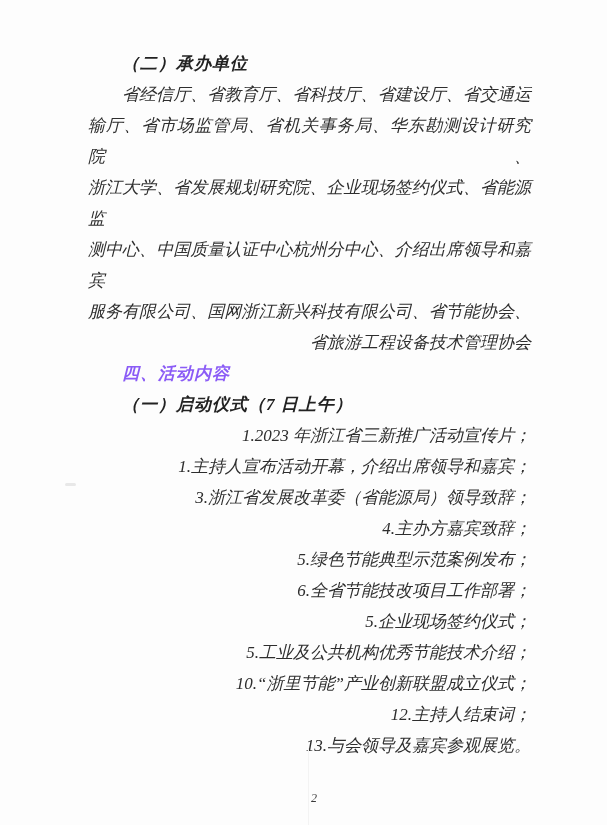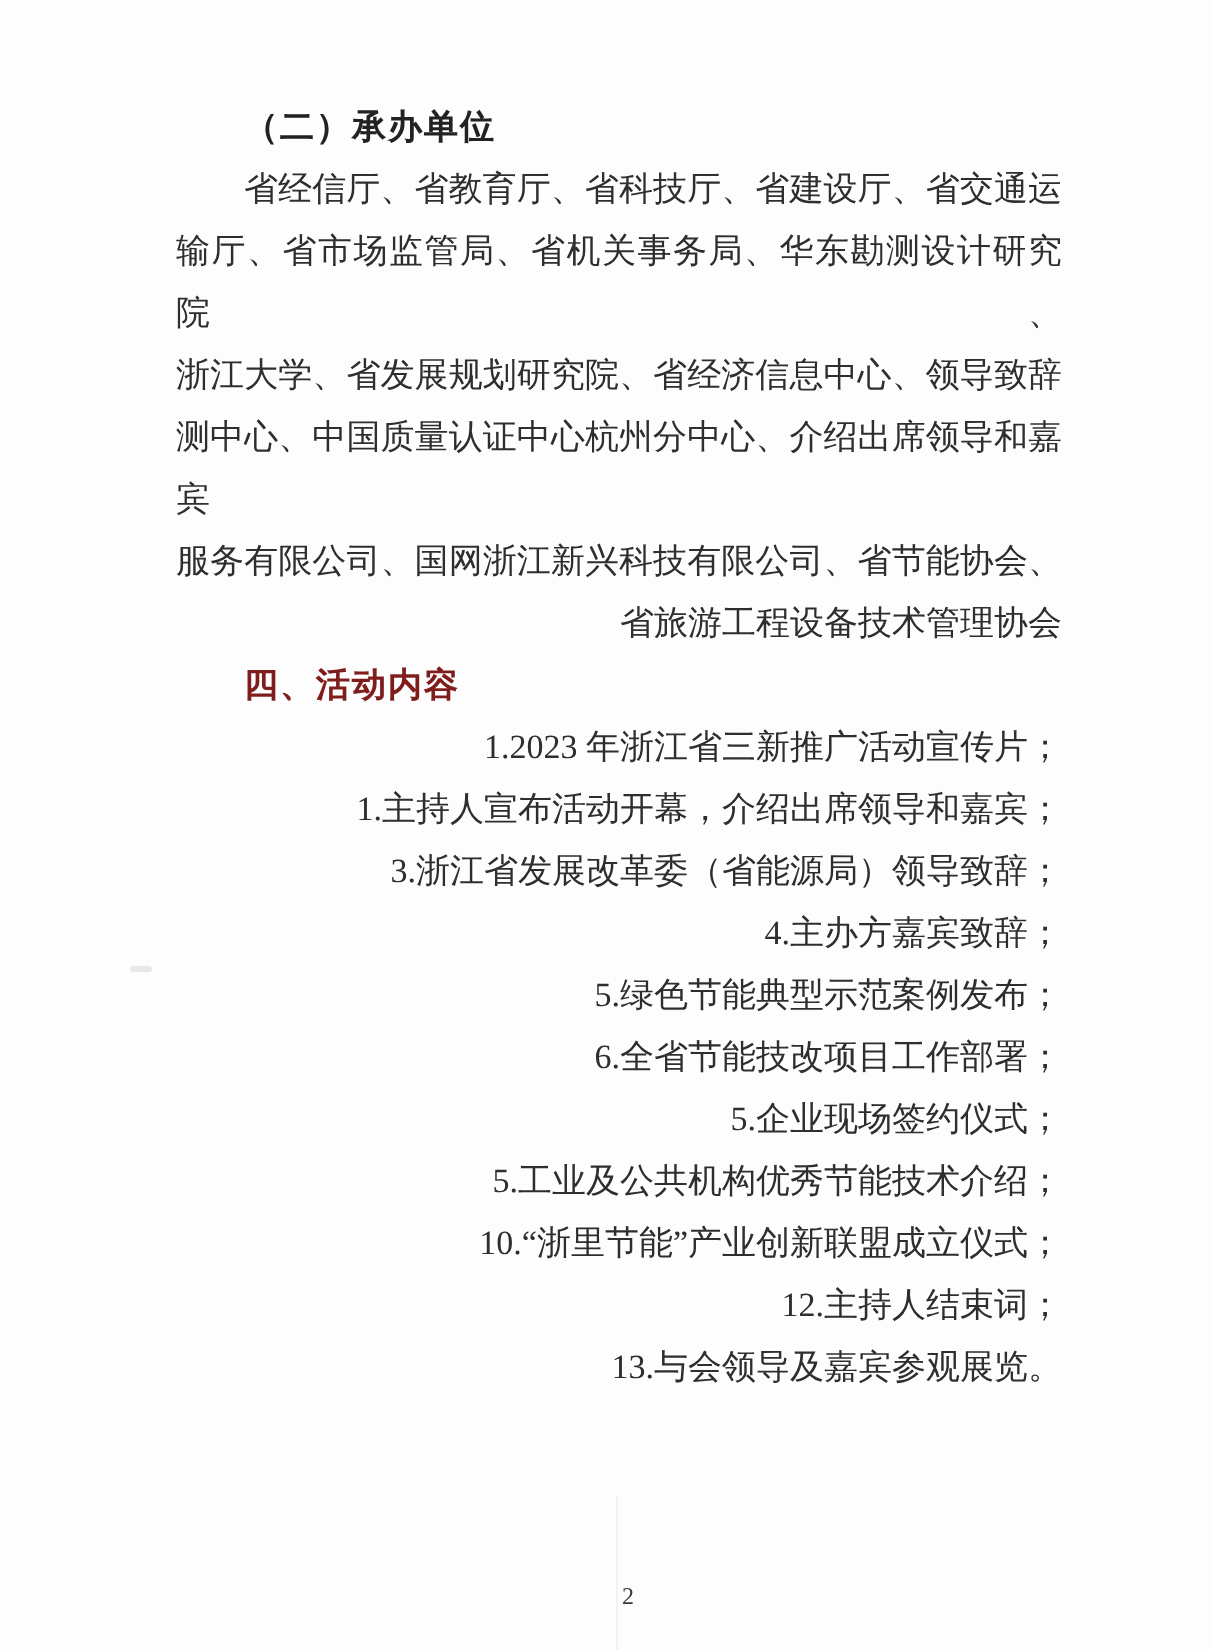--- a/index.html
+++ b/index.html
@@ -8,20 +8,21 @@
     background: #ffffff;
   }
   .page {
     position: relative;
     width: 607px;
     height: 825px;
     background: #fdfdfd;
     overflow: hidden;
     color: #2e2e2e;
     font-family: "Liberation Serif", "DejaVu Serif", serif;
+    font-style: italic;
   }
   .content {
     position: absolute;
     top: 48px;
     left: 88px;
     width: 443px;
     font-size: 17px;
     line-height: 31px;
   }
   .content p, .content div {
@@ -31,21 +32,21 @@
   .h-kaiti {
     font-weight: bold;
     text-indent: 34px;
     color: #222222;
     letter-spacing: 1px;
   }
   .h-hei {
     font-family: "Liberation Sans", "DejaVu Sans", sans-serif;
     font-weight: bold;
     text-indent: 34px;
-    color: #7f1d1d;
+    color: #8b5cf6;
     letter-spacing: 1px;
   }
   .body-line {
     text-align: right;
     white-space: nowrap;
   }
   .indent { text-indent: 34px; }
   .fill {
     white-space: normal;
     text-align: justify;
@@ -82,26 +83,27 @@
 </head>
 <body>
 
 <div class="page">
   <div class="content">
 
     <div class="h-kaiti">（二）承办单位</div>
 
     <p class="body-line fill indent">省经信厅、省教育厅、省科技厅、省建设厅、省交通运</p>
     <p class="body-line fill">输厅、省市场监管局、省机关事务局、华东勘测设计研究院、</p>
-    <p class="body-line fill">浙江大学、省发展规划研究院、省经济信息中心、领导致辞</p>
+    <p class="body-line fill">浙江大学、省发展规划研究院、企业现场签约仪式、省能源监</p>
     <p class="body-line fill">测中心、中国质量认证中心杭州分中心、介绍出席领导和嘉宾</p>
     <p class="body-line fill">服务有限公司、国网浙江新兴科技有限公司、省节能协会、</p>
     <p class="body-line">省旅游工程设备技术管理协会</p>
 
     <div class="h-hei">四、活动内容</div>
+    <div class="h-kaiti">（一）启动仪式（7 日上午）</div>
 
     <p class="body-line item">1.2023 年浙江省三新推广活动宣传片；</p>
     <p class="body-line item">1.主持人宣布活动开幕，介绍出席领导和嘉宾；</p>
     <p class="body-line item">3.浙江省发展改革委（省能源局）领导致辞；</p>
     <p class="body-line item">4.主办方嘉宾致辞；</p>
     <p class="body-line item">5.绿色节能典型示范案例发布；</p>
     <p class="body-line item">6.全省节能技改项目工作部署；</p>
     <p class="body-line item">5.企业现场签约仪式；</p>
     <p class="body-line item">5.工业及公共机构优秀节能技术介绍；</p>
     <p class="body-line item">10.“浙里节能”产业创新联盟成立仪式；</p>

